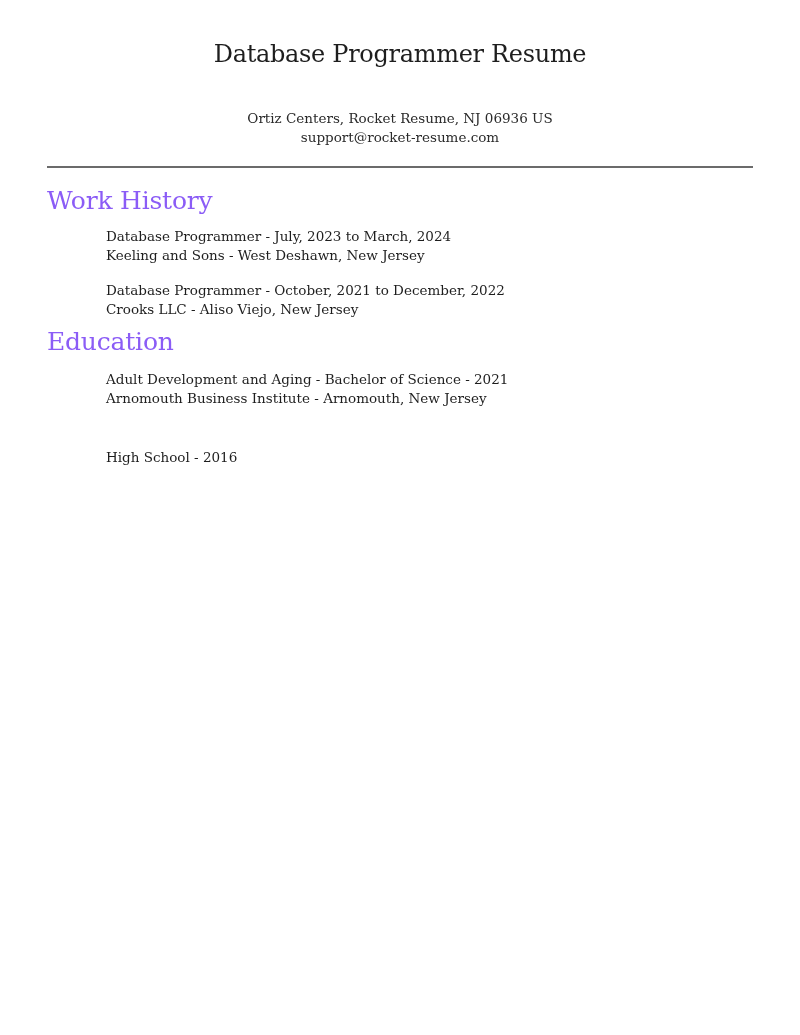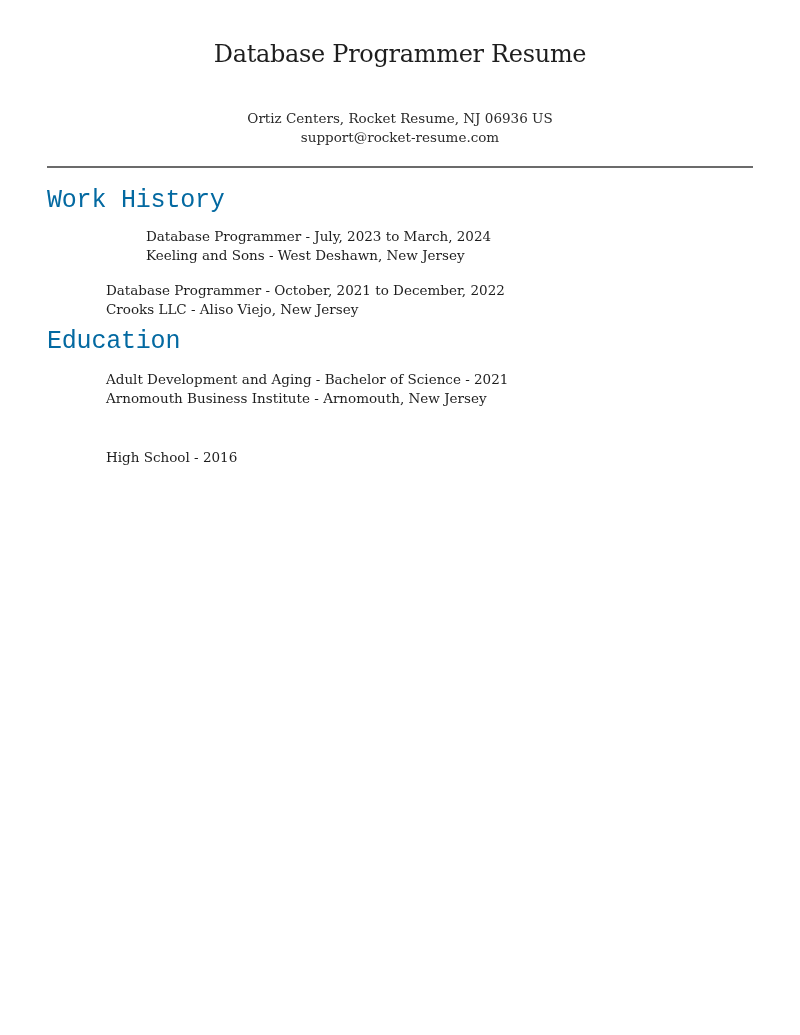--- a/index.html
+++ b/index.html
@@ -16,23 +16,22 @@
   .contact {
     position: absolute; top: 109px; left: 0; width: 706px; text-align: center;
     font-size: 13.5px; line-height: 19px; color: #2a2a2a;
   }
   .contact div { white-space: nowrap; }
   .rule {
     position: absolute; top: 166px; left: 0; width: 706px; height: 0;
     border-top: 2px solid #6b6b6b;
   }
   .section-heading {
-    position: absolute; left: 0; font-size: 25px; font-weight: normal; color: #0369a1;
+    position: absolute; left: 0; font-size: 25px; font-weight: normal; color: #8b5cf6;
     letter-spacing: -0.2px;
-    font-family: Liberation Mono, monospace;
   }
   .entry {
     position: absolute; left: 59px; font-size: 13.5px; line-height: 18.5px; color: #1e1e1e;
     white-space: nowrap;
   }
 </style>
 </head>
 <body>
 
 <div class="page">
@@ -40,21 +39,21 @@
 
   <div class="contact">
     <div>Ortiz Centers, Rocket Resume, NJ 06936 US</div>
     <div>support@rocket-resume.com</div>
   </div>
 
   <div class="rule"></div>
 
   <h2 class="section-heading" style="top:186px; margin:0;">Work History</h2>
 
-  <div class="entry" style="top:227px;margin-left:40px;">
+  <div class="entry" style="top:227px;">
     <div>Database Programmer - July, 2023 to March, 2024</div>
     <div>Keeling and Sons - West Deshawn, New Jersey</div>
   </div>
 
   <div class="entry" style="top:281px;">
     <div>Database Programmer - October, 2021 to December, 2022</div>
     <div>Crooks LLC - Aliso Viejo, New Jersey</div>
   </div>
 
   <h2 class="section-heading" style="top:327px; margin:0;">Education</h2>

